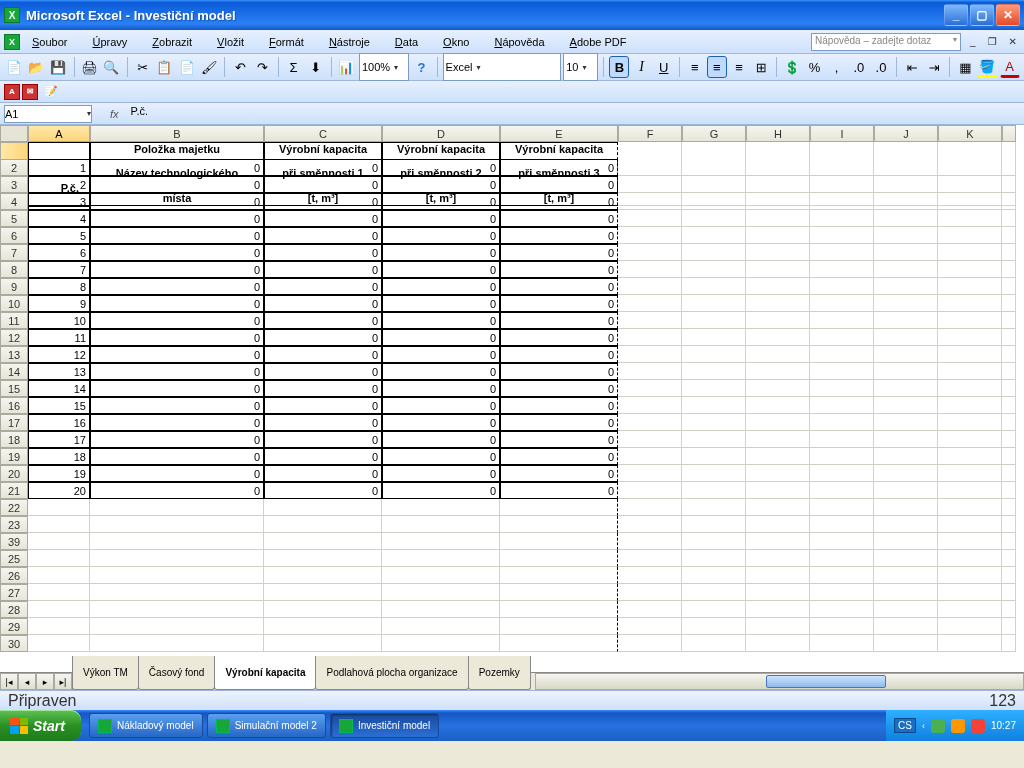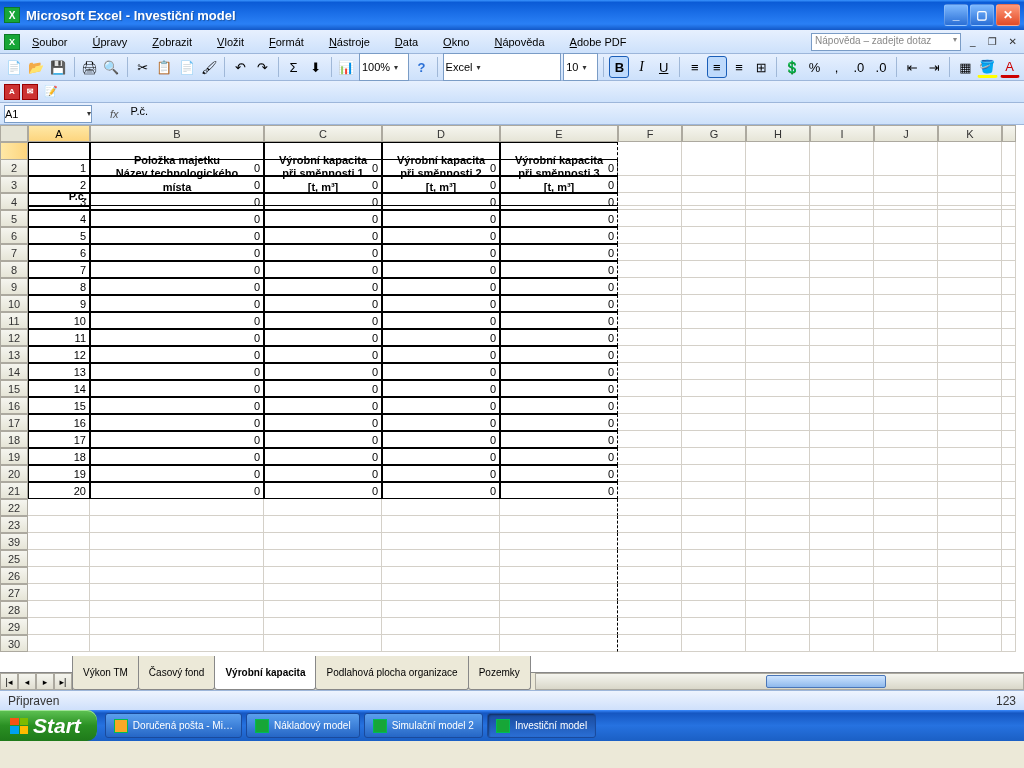--- a/index.html
+++ b/index.html
@@ -46,40 +46,40 @@
 
 .grid-wrap { position:relative; height: calc(768px - 30px - 24px - 27px - 27px - 22px - 22px - 18px - 20px - 31px); background:#fff; overflow:hidden;}
 .grid { display:grid; grid-template-columns: 28px 62px 174px 118px 118px 118px repeat(6, 64px) 14px; grid-auto-rows: 17px; font-size:11px; color:#000;}
 .colhdr, .rowhdr, .corner { background:linear-gradient(to bottom,#f5f5ef,#e6e5d7); border:1px solid #aca99f; display:flex; align-items:center; justify-content:center; font-size:11px; color:#333; position:sticky;}
 .corner { background:#e5e4d7;}
 .colhdr.sel { background:linear-gradient(to bottom,#ffe8a6,#fdd57e); color:#000;}
 .rowhdr.sel { background:linear-gradient(to right,#ffe8a6,#fdd57e);}
 .cell { border-right:1px solid #d4d0c8; border-bottom:1px solid #d4d0c8; padding:0 3px; display:flex; align-items:center; overflow:hidden; white-space:nowrap;}
 .cell.selected { background:#fff; outline:2px solid #000; outline-offset:-1px;}
 .hrow { height:64px !important;}
-.hdrcell { font-weight:bold; text-align:center; justify-content:center; border:1px solid #000 !important; line-height:1.2; flex-direction:column; padding:2px;}
+.hdrcell { font-weight:bold; text-align:center; justify-content:center; border:1px solid #000 !important; line-height:1.2; flex-direction:column; padding:10px;gap:11px;}
 .datacell { border:1px solid #000 !important; justify-content:flex-end;}
 .dotright { border-right:1px dashed #000 !important;}
 
 
 .sheet-row { height:18px; background:#ece9d8; display:flex; align-items:flex-end; font-size:10px; border-top:1px solid #888;}
 .sheet-nav { display:flex; border-right:1px solid #888;}
 .sheet-navbtn { width:18px; height:17px; background:linear-gradient(to bottom,#f5f5ef,#e0ded0); border:1px solid #aca99f; display:flex; align-items:center; justify-content:center; font-size:9px;}
 .sheet-tab { height:34px; padding:0 10px; background:#ece9d8; border:1px solid #888; border-top:none; border-radius:0 0 3px 3px; margin-left:-1px; display:flex; align-items:center; cursor:default; position:relative;}
 .sheet-tab.active { background:#fff; font-weight:bold; z-index:2;}
 .sheet-scroll { flex:1; height:17px; background:linear-gradient(to bottom,#f5f5ef,#d9d7c9); border:1px solid #aca99f; margin-left:4px; position:relative;}
 .sheet-scroll .thumb{ position:absolute; left:230px; top:1px; width:120px; height:13px; background:linear-gradient(to bottom,#cde4ff,#8fb9ec); border:1px solid #4a76b8; border-radius:2px;}
 
 
-.statusbar { height:20px; background:linear-gradient(to bottom,#eef4fe,#cfe0fb); border-top:1px solid #9db6da; display:flex; align-items:center; font-size:12px; padding:0 8px; color:#333;}
+.statusbar { height:20px; background:linear-gradient(to bottom,#eef4fe,#cfe0fb); border-top:1px solid #9db6da; display:flex; align-items:center; font-size:16px; padding:0 8px; color:#333;}
 .statusbar .spacer{flex:1;}
 
 
 .taskbar { height:31px; background:linear-gradient(to bottom,#3a8bff 0%,#1556c1 10%,#2672e0 50%,#1b5fc4 100%); display:flex; align-items:center; font-size:11px; color:#fff;}
-.startbtn { height:31px; padding:0 16px 0 10px; background:linear-gradient(to bottom,#5fc354,#2a9023 50%,#1f7a1a); border-radius:0 10px 10px 0; display:flex; align-items:center; font-weight:bold; font-style:italic; font-size:21px; gap:5px; box-shadow:inset 0 1px 0 #9fe497;}
+.startbtn { height:31px; padding:0 16px 0 10px; background:linear-gradient(to bottom,#5fc354,#2a9023 50%,#1f7a1a); border-radius:0 10px 10px 0; display:flex; align-items:center; font-weight:bold; font-style:italic; font-size:14px; gap:5px; box-shadow:inset 0 1px 0 #9fe497;}
 .startbtn .winlogo { width:18px; height:16px; display:grid; grid-template-columns:1fr 1fr; grid-template-rows:1fr 1fr; gap:1px;}
 .winlogo span:nth-child(1){background:#f65314;} .winlogo span:nth-child(2){background:#7cbb00;}
 .winlogo span:nth-child(3){background:#00a1f1;} .winlogo span:nth-child(4){background:#ffbb00;}
 .taskitem { height:25px; margin:0 2px; padding:0 8px; background:linear-gradient(to bottom,#5a9fee,#2566c6); border:1px solid #1a4a9c; border-radius:3px; display:flex; align-items:center; gap:5px; max-width:150px; overflow:hidden; white-space:nowrap; font-size:10px;}
 .taskitem.active { background:linear-gradient(to bottom,#1a4a9c,#2a6fd6); box-shadow:inset 1px 1px 2px rgba(0,0,0,.4);}
 .taskitem .ico { width:14px; height:14px; background:#17a637; border:1px solid #0b5; font-size:8px; display:flex;align-items:center;justify-content:center;}
 .tray { height:31px; background:linear-gradient(to bottom,#2eb0ff,#0f7fe0); padding:0 8px; display:flex; align-items:center; gap:6px; font-size:10px; margin-left:auto;}
 .tray .lang { background:#1a6fc4; padding:1px 3px; border:1px solid #0a4a8c;}
 .tray .ti { width:14px; height:14px; border-radius:3px;}
 </style>
@@ -651,29 +651,33 @@
     <div class="winlogo">
         <span></span>
         <span></span>
         <span></span>
         <span></span>
       </div>
     <span>Start</span>
   </div>
   <div id="task-items" style="display:flex; margin-left:6px;">
       <div class="taskitem">
-        <div class="ico" style="background: rgb(249, 168, 37);"></div>
-        <span>Doručená pošta - Mi…</span>
-      </div>
-      <div class="taskitem">
         <div class="ico" style="background: rgb(23, 166, 55);"></div>
         <span>Nákladový model</span>
       </div>
       <div class="taskitem">
         <div class="ico" style="background: rgb(23, 166, 55);"></div>
         <span>Simulační model 2</span>
       </div>
       <div class="taskitem active">
         <div class="ico" style="background: rgb(23, 166, 55);"></div>
         <span>Investiční model</span>
       </div>
     </div>
+  <div class="tray">
+    <span class="lang">CS</span>
+    <span style="font-size:9px;">‹</span>
+    <div class="ti" style="background:#4caf50;"></div>
+    <div class="ti" style="background:#ff9800;"></div>
+    <div class="ti" style="background:#f44336;"></div>
+    <span>10:27</span>
+  </div>
 </div>
 
 </body></html>

